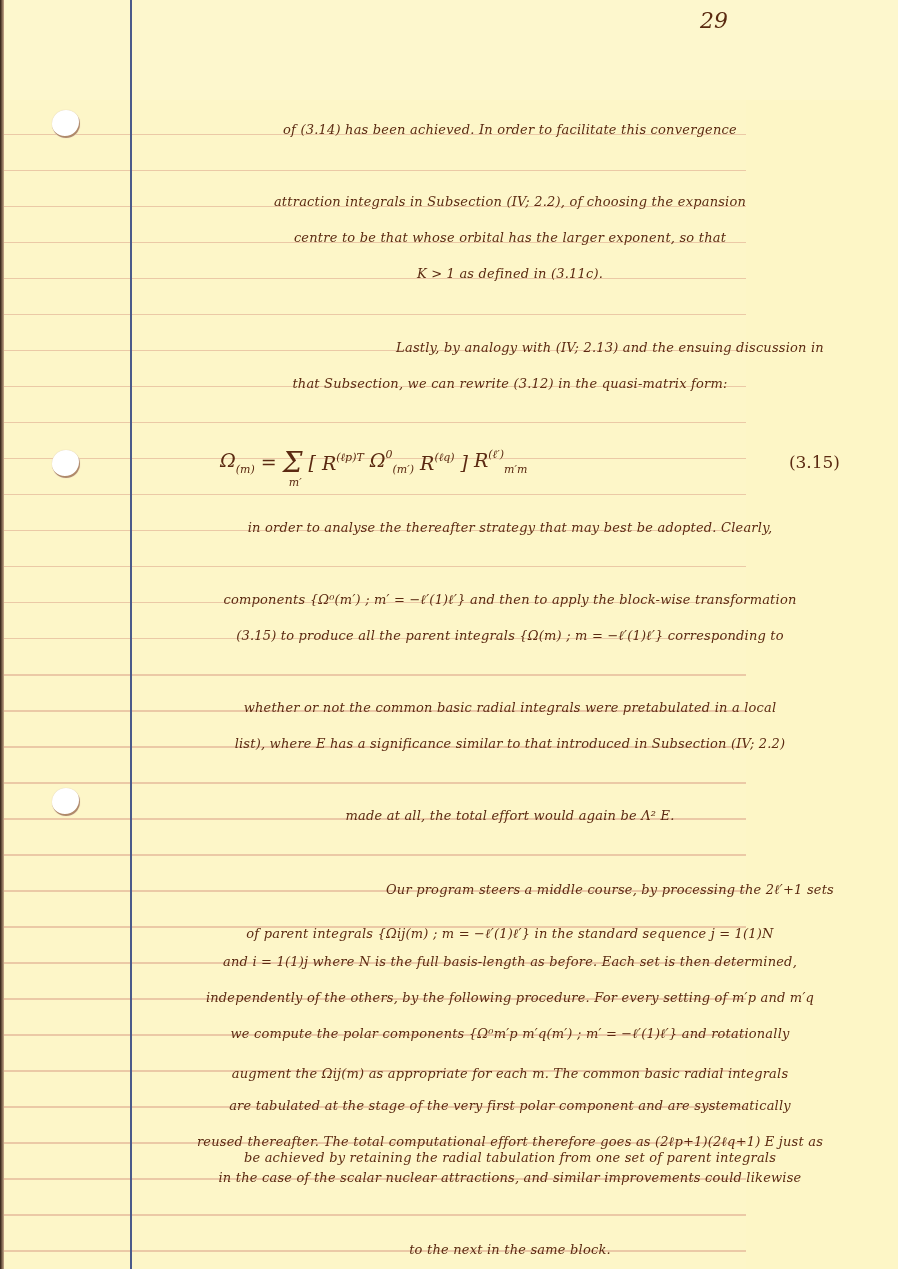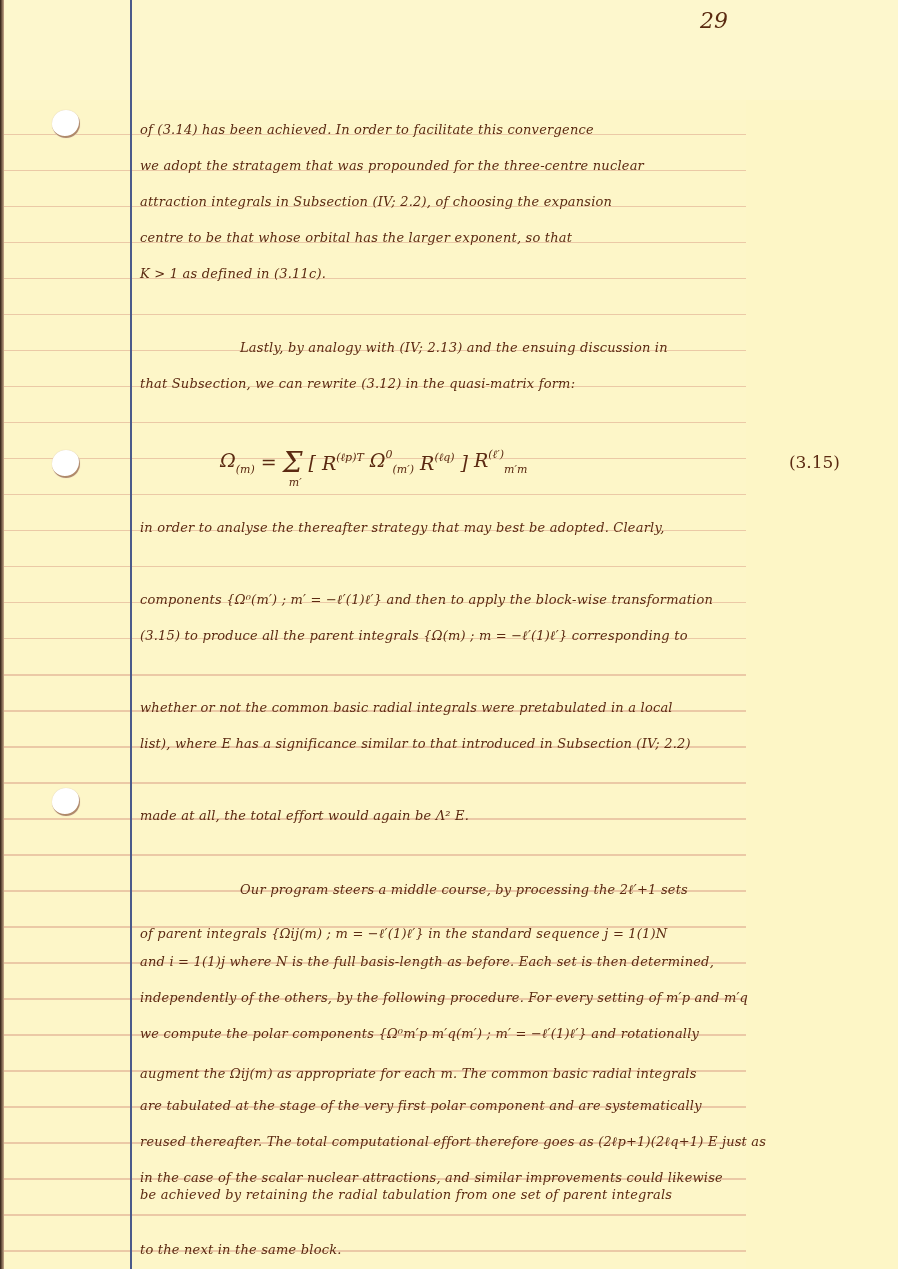--- a/index.html
+++ b/index.html
@@ -11,20 +11,21 @@
   }
   .page {
     position: relative; width: 746px; height: 1269px;
     background-color: #fdf6c8;
     background-image:
       repeating-linear-gradient(to bottom,
         transparent 0px, transparent 34px,
         #ebc9a6 34px, #ebc9a6 35.5px, transparent 35.5px, transparent 36px);
     background-position: 0 64px;
     background-repeat: repeat-y;
+    text-align: center;
   }
   .top-band {
     position: absolute; left: 0; top: 0; width: 898px; height: 100px;
     background: #fdf7cd;
   }
   .left-edge {
     position: absolute; left: 0; top: 0; width: 4px; height: 1269px;
     background: linear-gradient(to right, #2b1a10, #c9a98a);
   }
   .margin-rule {
@@ -67,21 +68,20 @@
   <div class="left-edge"></div>
   <div class="margin-rule"></div>
 
   <div class="punch-hole" style="left:52px; top:110px;"></div>
   <div class="punch-hole" style="left:52px; top:450px;"></div>
   <div class="punch-hole" style="left:52px; top:788px;"></div>
 
   <div class="page-number">29</div>
 
   <div class="text-line" style="top:120px;">of (3.14) has been achieved. In order to facilitate this convergence</div>
-  <div class="text-line" style="top:156px;">we adopt the stratagem that was propounded for the three-centre nuclear</div>
   <div class="text-line" style="top:192px;">attraction integrals in Subsection (IV; 2.2), of choosing the expansion</div>
   <div class="text-line" style="top:228px;">centre to be that whose orbital has the larger exponent, so that</div>
   <div class="text-line" style="top:264px;">K &gt; 1 as defined in (3.11c).</div>
 
   <div class="text-line indent" style="top:338px;">Lastly, by analogy with (IV; 2.13) and the ensuing discussion in</div>
   <div class="text-line" style="top:374px;">that Subsection, we can rewrite (3.12) in the quasi-matrix form:</div>
 
   <div class="equation">
     <div class="eq-body">
       <span><span>Ω</span><span class="sub">(m)</span></span>
@@ -106,15 +106,15 @@
 
   <div class="text-line indent" style="top:880px;">Our program steers a middle course, by processing the 2ℓ′+1 sets</div>
   <div class="text-line" style="top:924px;">of parent integrals {Ωij(m) ; m = −ℓ′(1)ℓ′} in the standard sequence j = 1(1)N</div>
   <div class="text-line" style="top:952px;">and i = 1(1)j where N is the full basis-length as before. Each set is then determined,</div>
   <div class="text-line" style="top:988px;">independently of the others, by the following procedure. For every setting of m′p and m′q</div>
   <div class="text-line" style="top:1024px;">we compute the polar components {Ω⁰m′p m′q(m′) ; m′ = −ℓ′(1)ℓ′} and rotationally</div>
   <div class="text-line" style="top:1064px;">augment the Ωij(m) as appropriate for each m. The common basic radial integrals</div>
   <div class="text-line" style="top:1096px;">are tabulated at the stage of the very first polar component and are systematically</div>
   <div class="text-line" style="top:1132px;">reused thereafter. The total computational effort therefore goes as (2ℓp+1)(2ℓq+1) E just as</div>
   <div class="text-line" style="top:1168px;">in the case of the scalar nuclear attractions, and similar improvements could likewise</div>
-  <div class="text-line" style="top:1185px;">be achieved by retaining the radial tabulation from one set of parent integrals</div>
+  <div class="text-line" style="top:1148px;">be achieved by retaining the radial tabulation from one set of parent integrals</div>
   <div class="text-line" style="top:1240px;">to the next in the same block.</div>
 </div>
 
 </body></html>

